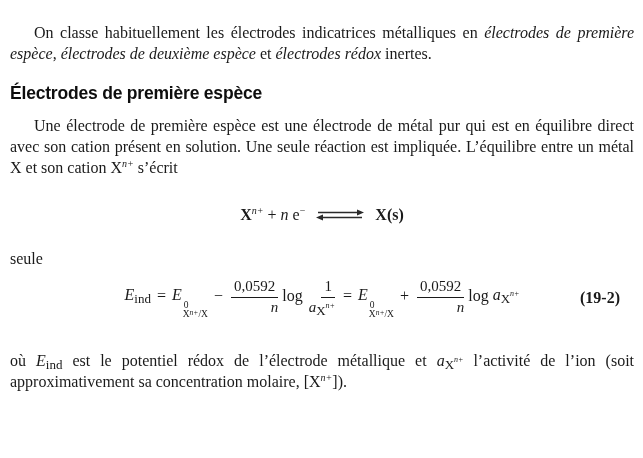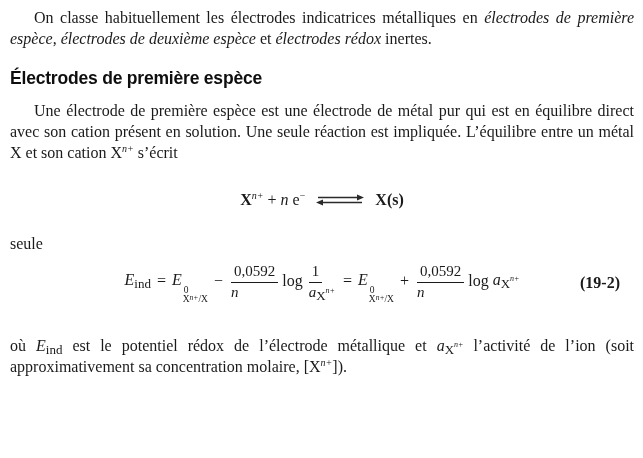--- a/index.html
+++ b/index.html
@@ -2,21 +2,21 @@
 <html><head>
 <meta charset="utf-8">
 <style>
   html,body{margin:0;padding:0;background:#e8e8e8;}
   .page{
     width:643px;height:458px;
     background:#ffffff;color:#1a1a1a;
     font-family:"Liberation Serif", serif;
     font-size:16px;line-height:21px;
     box-sizing:border-box;
-    padding:7px 9px 0 10px;
+    padding:22px 9px 0 10px;
     overflow:hidden;
     position:relative;
   }
   p{margin:0;text-align:justify;}
   .indent{text-indent:24px;}
   i{font-style:italic;}
   .heading{
     font-family:"Liberation Sans", sans-serif;
     font-weight:700;font-size:17.5px;line-height:22px;
     letter-spacing:-0.2px;color:#0e0e0e;
@@ -31,21 +31,21 @@
   .rx-arrow{vertical-align:middle;margin:0 10px 3px 10px;}
   
   .eq2-wrap{
     position:relative;margin-top:8px;height:40px;
     display:flex;align-items:center;justify-content:center;
   }
   .eq2{white-space:nowrap;}
   .op{margin:0 6px;}
   .loglbl{margin:0 4px 0 2px;}
   .frac{
-    display:inline-flex;flex-direction:column;align-items:flex-start;
+    display:inline-flex;flex-direction:column;align-items:flex-end;
     vertical-align:middle;margin:11px 2px;line-height:1.15;
   }
   .frac .num{border-bottom:1.2px solid #1a1a1a;padding:0 3px 1px 3px;font-size:15px;}
   .frac .den{padding-top:1px;font-size:15px;}
   .stack{
     display:inline-flex;flex-direction:column;align-items:flex-start;
     font-size:9.5px;line-height:9px;vertical-align:-7px;margin-left:1px;
   }
   .stack .s-top{padding-left:1px;}
   .stack .s-bot .nst{font-size:7.5px;position:relative;top:-2px;font-style:italic;}

